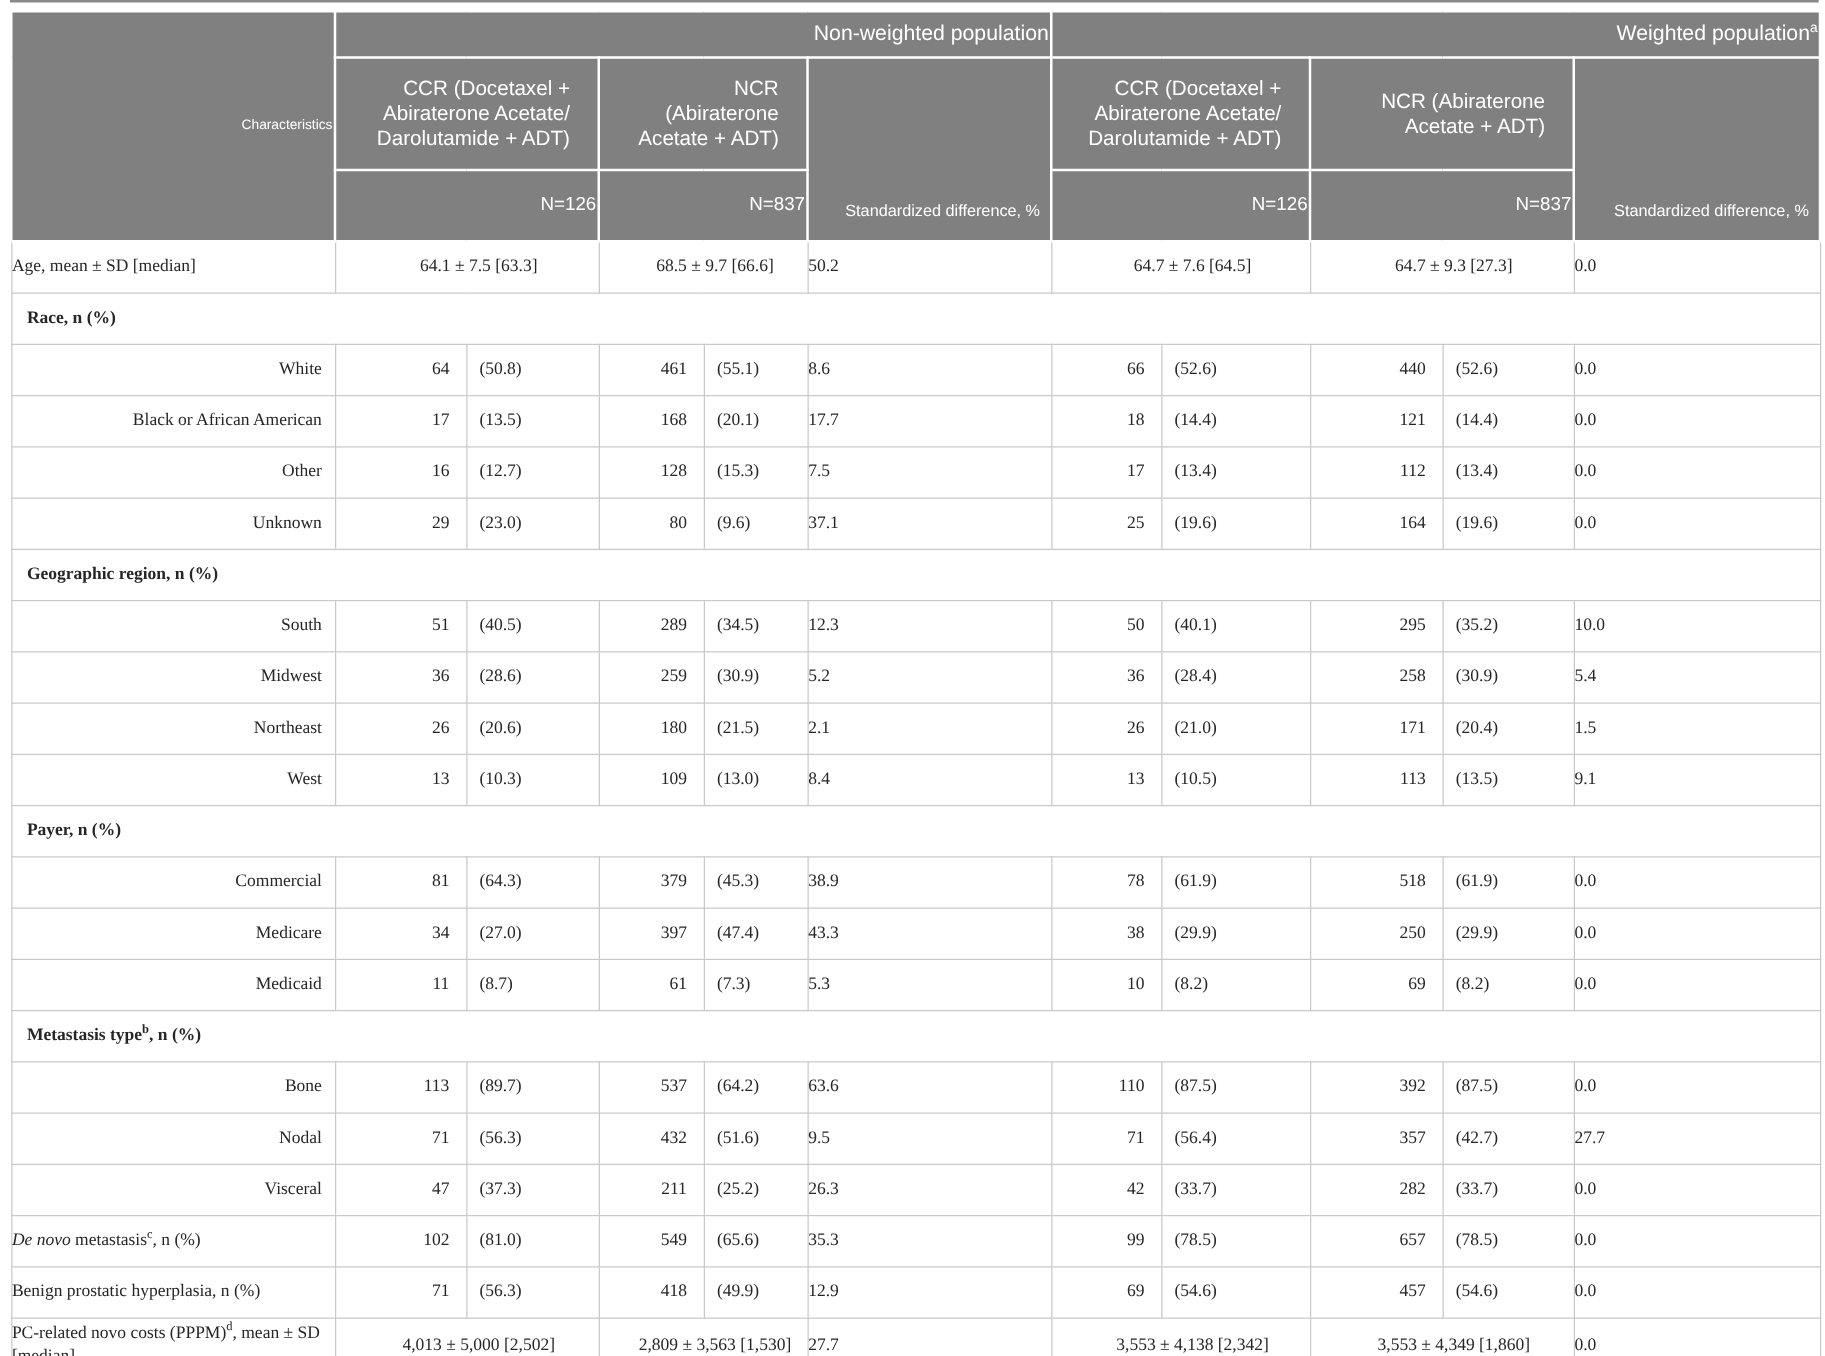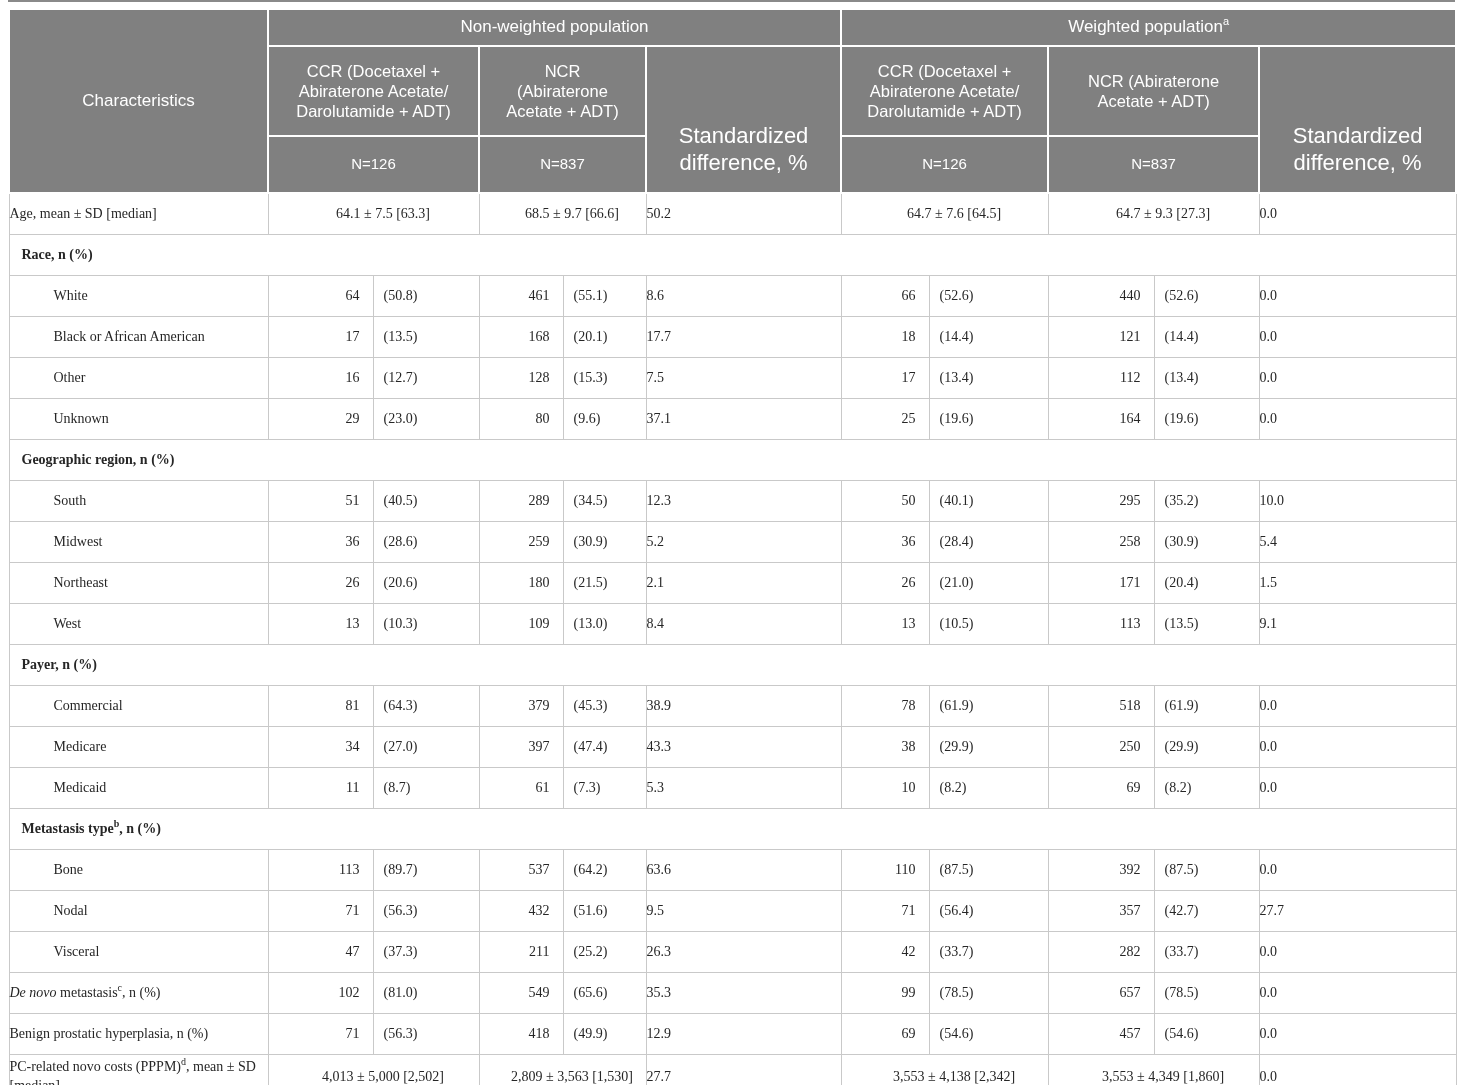--- a/index.html
+++ b/index.html
@@ -14,43 +14,43 @@
   .top-rule{height:2px;background:#8a8a8a;margin:0 0 6px 0;}
   table.char-table{border-collapse:collapse;table-layout:fixed;width:1447px;}
 
   
   thead th{
     background:var(--header-bg);
     color:var(--header-text);
     font-family:"Liberation Sans", sans-serif;
     font-weight:400;
     border:2px solid #ffffff;
-    text-align:center;
+    text-align:right;
     vertical-align:middle;
     line-height:1.22;
     margin-left:24px;
   }
   th.group{font-size:17px;height:33px;}
-  th.char{font-size:17px;}
+  th.char{font-size:11px;}
   th.treat{font-size:16.5px;height:80px;padding:4px 22px;}
   th.nrow{font-size:15px;height:53px;}
-  th.stdh{font-size:22px;vertical-align:bottom;padding:0 8px 15px 8px;}
+  th.stdh{font-size:13px;vertical-align:bottom;padding:0 8px 15px 8px;}
   th sup{font-size:11px;line-height:0;}
 
   
   tbody td{
     border:1px solid var(--body-border);
     font-size:14px;
     height:34px;
     padding:3px 0;
     vertical-align:middle;
     background:#ffffff;
   }
   td.label-cell{text-align:left;padding-right:10px;line-height:1.35;}
-  td.label-cell.indent{padding-left:44px;}
+  td.label-cell.indent{padding-left:44px;text-align:right;}
   td.section-cell{text-align:left;padding-left:12px;font-weight:bold;}
   td.val-n{text-align:right;padding-right:13px;}
   td.val-pct{text-align:left;padding-left:10px;}
   td.val-std{}
   td.val-merged{text-align:center;padding-left:19px;}
   tbody sup{font-size:10px;line-height:0;}
   em{font-style:italic;}
 </style>
 </head>
 <body>

